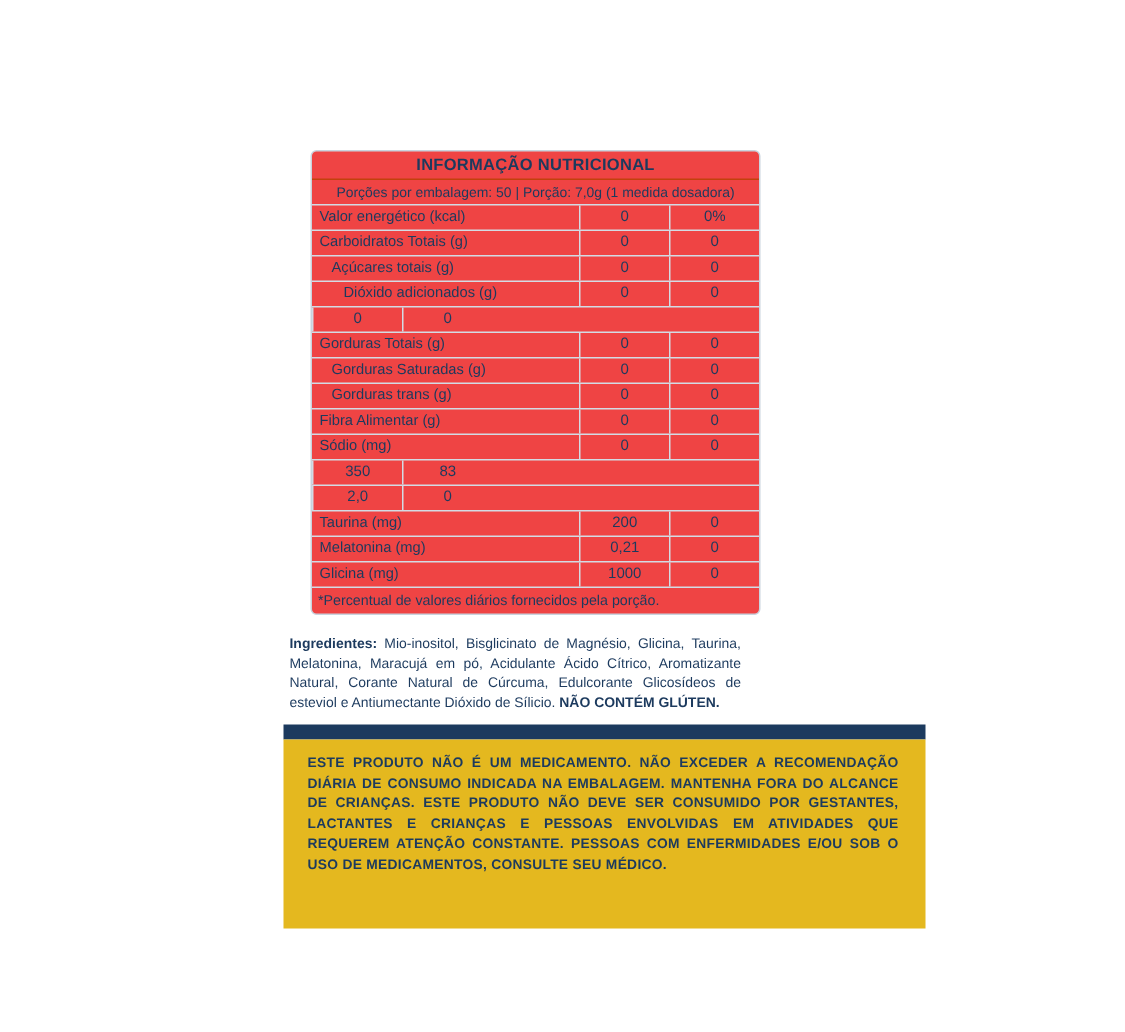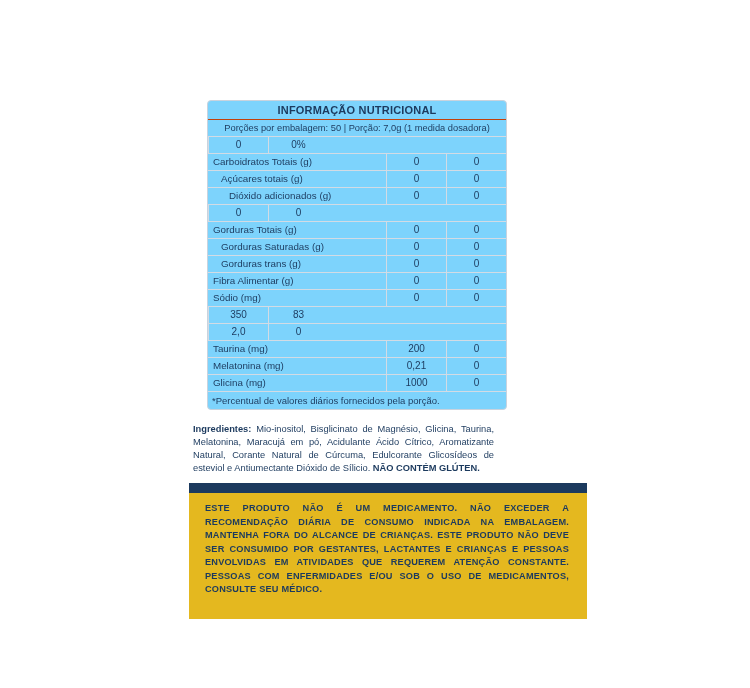--- a/index.html
+++ b/index.html
@@ -4,21 +4,21 @@
 <style>
   html,body{margin:0;padding:0;}
   body{
     width:750px;height:688px;background:#ffffff;position:relative;overflow:hidden;
     font-family:"Liberation Sans", sans-serif;color:#1c3a5e;
   }
   
   .ntable{
     position:absolute;left:207px;top:100px;width:300px;
     border:1px solid #c9d3de;border-radius:4px;overflow:hidden;
-    background:#7dd3fc;box-sizing:border-box;
+    background:#ef4444;box-sizing:border-box;
   }
   .t-title{
     height:18px;line-height:19px;text-align:center;
     font-size:11px;font-weight:bold;letter-spacing:0.2px;
   }
   .t-sub{
     height:16px;line-height:16px;text-align:center;font-size:9.3px;
     border-top:1px solid #c2410c;white-space:nowrap;
   }
   .trow{display:flex;border-top:1px solid #d3dbe4;height:16px;line-height:16px;}
@@ -31,40 +31,41 @@
     border-top:1px solid #d3dbe4;height:17px;line-height:17px;
     font-size:9.5px;padding-left:4px;white-space:nowrap;
   }
   
   .ingredients{
     position:absolute;left:193px;top:423px;width:301px;
     font-size:9.3px;line-height:12.9px;text-align:justify;color:#1c3a5e;
   }
   .ingredients b{font-weight:bold;}
   
-  .warnbox{position:absolute;left:189px;top:483px;width:398px;}
+  .warnbox{position:absolute;left:189px;top:483px;width:428px;}
   .warn-bar{height:10px;background:#1c3a5e;}
   .warn-body{
     background:#e4b81f;height:126px;box-sizing:border-box;
     padding:9px 18px 0 16px;
   }
   .warn-text{
     font-size:9.2px;font-weight:bold;line-height:13.5px;
     text-align:justify;color:#1c3a5e;letter-spacing:0.2px;
   }
 </style>
 </head>
 <body>
 
 <div class="ntable">
   <div class="t-title">INFORMAÇÃO NUTRICIONAL</div>
   <div class="t-sub">Porções por embalagem: 50 | Porção: 7,0g (1 medida dosadora)</div>
 
 
   <div class="trow">
+    <div class="c-label">Valor energético (kcal)</div>
     <div class="c-val">0</div>
     <div class="c-val">0%</div>
   </div>
   <div class="trow">
     <div class="c-label">Carboidratos Totais (g)</div>
     <div class="c-val">0</div>
     <div class="c-val">0</div>
   </div>
   <div class="trow">
     <div class="c-label ind1">Açúcares totais (g)</div>

